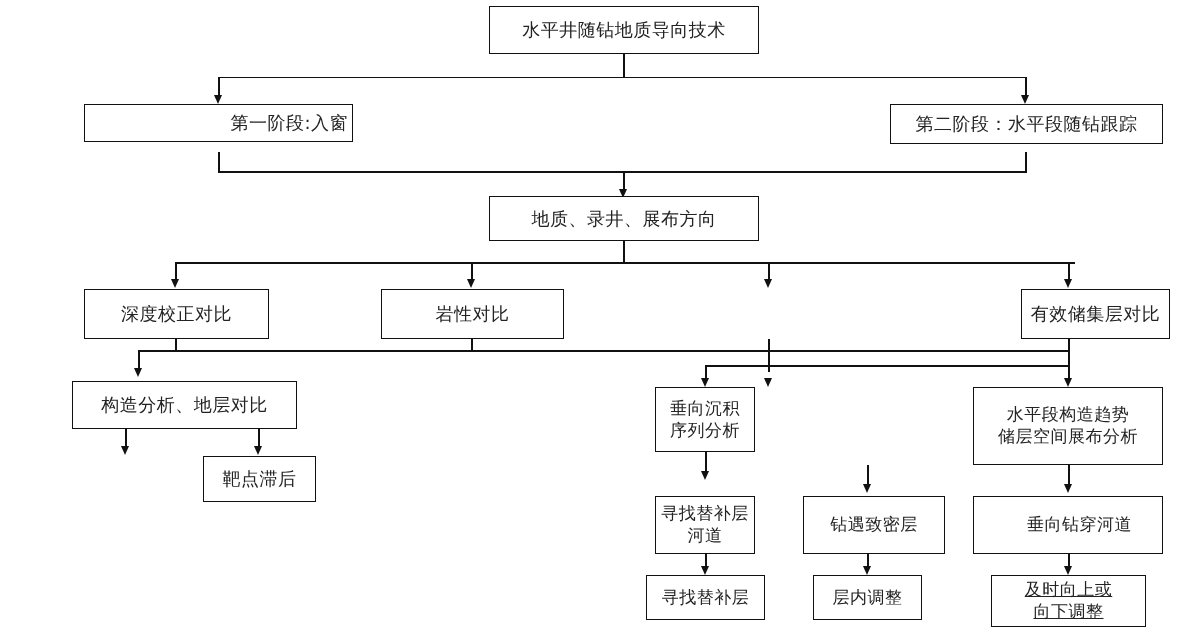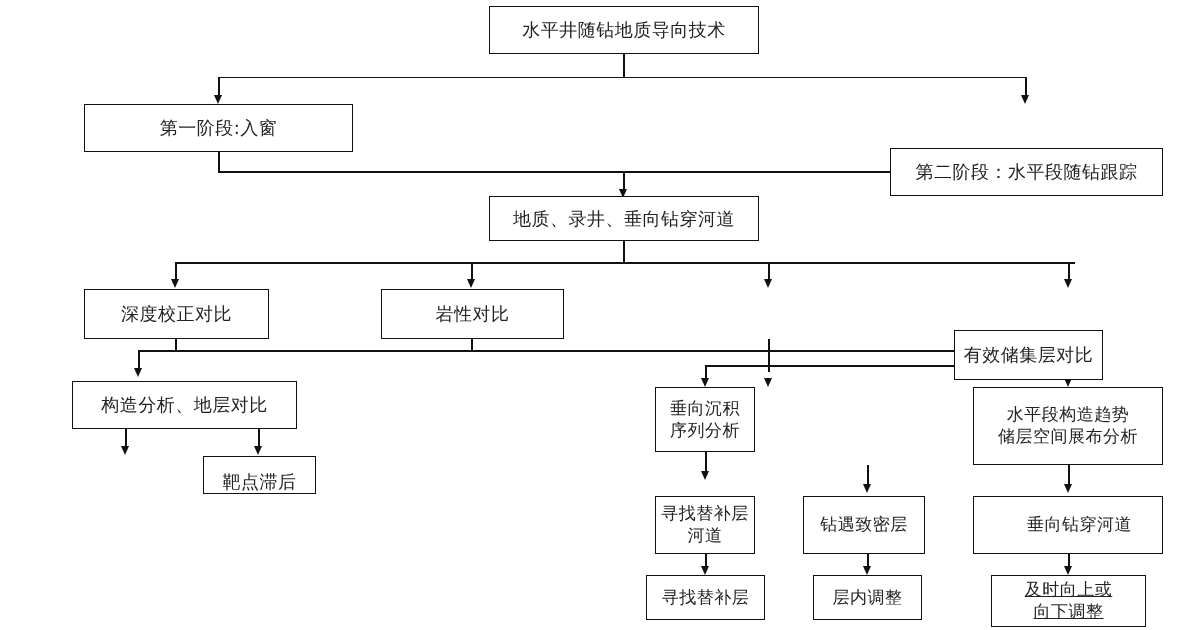--- a/index.html
+++ b/index.html
@@ -60,35 +60,35 @@
     <span>水平井随钻地质导向技术</span>
   </div>
 
   <div class="ln v" style="left:623px;top:54px;width:1.6px;height:24px;"></div>
   <div class="ln h" style="left:218px;top:76.5px;width:808px;height:1.6px;"></div>
   <div class="ln v" style="left:218px;top:76.5px;width:1.6px;height:21px;"></div>
   <div class="arrow" style="left:214.3px;top:95px;"></div>
   <div class="ln v" style="left:1025px;top:76.5px;width:1.6px;height:21px;"></div>
   <div class="arrow" style="left:1021.3px;top:95px;"></div>
 
-  <div class="box t18" style="left:84px;top:104px;width:269px;height:48px;">
+  <div class="box t18" style="left:84px;top:104px;width:269px;height:38px;justify-content:flex-end;">
     <span>第一阶段:入窗</span>
   </div>
-  <div class="box t18" style="left:890px;top:104px;width:273px;height:48px;margin-top:44px;">
+  <div class="box t18" style="left:890px;top:104px;width:273px;height:40px;">
     <span>第二阶段：水平段随钻跟踪</span>
   </div>
 
   <div class="ln v" style="left:218px;top:152px;width:1.6px;height:21px;"></div>
   <div class="ln v" style="left:1025px;top:152px;width:1.6px;height:21px;"></div>
   <div class="ln h" style="left:218px;top:171.4px;width:808px;height:1.6px;"></div>
   <div class="ln v" style="left:623px;top:171.4px;width:1.6px;height:21px;"></div>
   <div class="arrow" style="left:619.3px;top:189px;"></div>
 
   <div class="box t18" style="left:489px;top:196px;width:270px;height:45px;">
-    <span>地质、录井、垂向钻穿河道</span>
+    <span>地质、录井、展布方向</span>
   </div>
 
   <div class="ln v" style="left:623px;top:241px;width:1.6px;height:22px;"></div>
   <div class="ln h" style="left:175px;top:262.4px;width:900px;height:1.6px;"></div>
 
   <div class="ln v" style="left:175px;top:262.4px;width:1.6px;height:20px;"></div>
   <div class="arrow" style="left:171.3px;top:279px;"></div>
 
   <div class="ln v" style="left:471px;top:262.4px;width:1.6px;height:20px;"></div>
   <div class="arrow" style="left:467.3px;top:279px;"></div>
@@ -98,21 +98,21 @@
 
   <div class="ln v" style="left:1068px;top:262.4px;width:1.6px;height:20px;"></div>
   <div class="arrow" style="left:1064.3px;top:279px;"></div>
 
   <div class="box t18" style="left:381px;top:289px;width:183px;height:50px;">
     <span>岩性对比</span>
   </div>
   <div class="box t18" style="left:84px;top:289px;width:185px;height:50px;">
     <span>深度校正对比</span>
   </div>
-  <div class="box t18" style="left:954px;top:289px;width:149px;height:50px;margin-top:41px;">
+  <div class="box t18" style="left:1021px;top:289px;width:149px;height:50px;">
     <span>有效储集层对比</span>
   </div>
 
   <div class="ln v" style="left:175px;top:339px;width:1.6px;height:12px;"></div>
   <div class="ln v" style="left:471px;top:339px;width:1.6px;height:12px;"></div>
   <div class="ln v" style="left:768px;top:339px;width:1.6px;height:12px;"></div>
   <div class="ln v" style="left:1068px;top:339px;width:1.6px;height:12px;"></div>
   <div class="ln h" style="left:138px;top:350px;width:932px;height:1.6px;"></div>
 
   <div class="ln v" style="left:138px;top:350px;width:1.6px;height:21px;"></div>
@@ -132,21 +132,21 @@
 
   <div class="box t18" style="left:72px;top:381px;width:225px;height:48px;justify-content:center;">
     <span>构造分析、地层对比</span>
   </div>
 
   <div class="ln v" style="left:125px;top:429px;width:1.6px;height:20px;"></div>
   <div class="arrow" style="left:121.3px;top:446px;"></div>
   <div class="ln v" style="left:258px;top:429px;width:1.6px;height:20px;"></div>
   <div class="arrow" style="left:254.3px;top:446px;"></div>
 
-  <div class="box t18" style="left:203px;top:456px;width:113px;height:38px;align-items:flex-end;">
+  <div class="box t18" style="left:203px;top:456px;width:113px;height:46px;">
     <span>靶点滞后</span>
   </div>
 
   <div class="box t17" style="left:655px;top:387px;width:100px;height:65px;">
     <span>垂向沉积
 序列分析</span>
   </div>
   <div class="ln v" style="left:705px;top:452px;width:1.6px;height:22px;"></div>
   <div class="arrow" style="left:701.3px;top:471px;"></div>
   <div class="box t17" style="left:655px;top:496px;width:100px;height:58px;">
@@ -154,21 +154,21 @@
 河道</span>
   </div>
   <div class="ln v" style="left:705px;top:554px;width:1.6px;height:15px;"></div>
   <div class="arrow" style="left:701.3px;top:566px;"></div>
   <div class="box t17" style="left:646px;top:575px;width:119px;height:45px;">
     <span>寻找替补层</span>
   </div>
 
   <div class="ln v" style="left:867px;top:465px;width:1.6px;height:22px;"></div>
   <div class="arrow" style="left:863.3px;top:484px;"></div>
-  <div class="box t17" style="left:803px;top:496px;width:122px;height:58px;text-align:right;">
+  <div class="box t17" style="left:803px;top:496px;width:142px;height:58px;text-align:right;">
     <span>钻遇致密层</span>
   </div>
   <div class="ln v" style="left:867px;top:554px;width:1.6px;height:15px;"></div>
   <div class="arrow" style="left:863.3px;top:566px;"></div>
   <div class="box t17" style="left:813px;top:575px;width:109px;height:45px;">
     <span>层内调整</span>
   </div>
 
   <div class="box t17" style="left:973px;top:387px;width:190px;height:78px;">
     <span>水平段构造趋势

